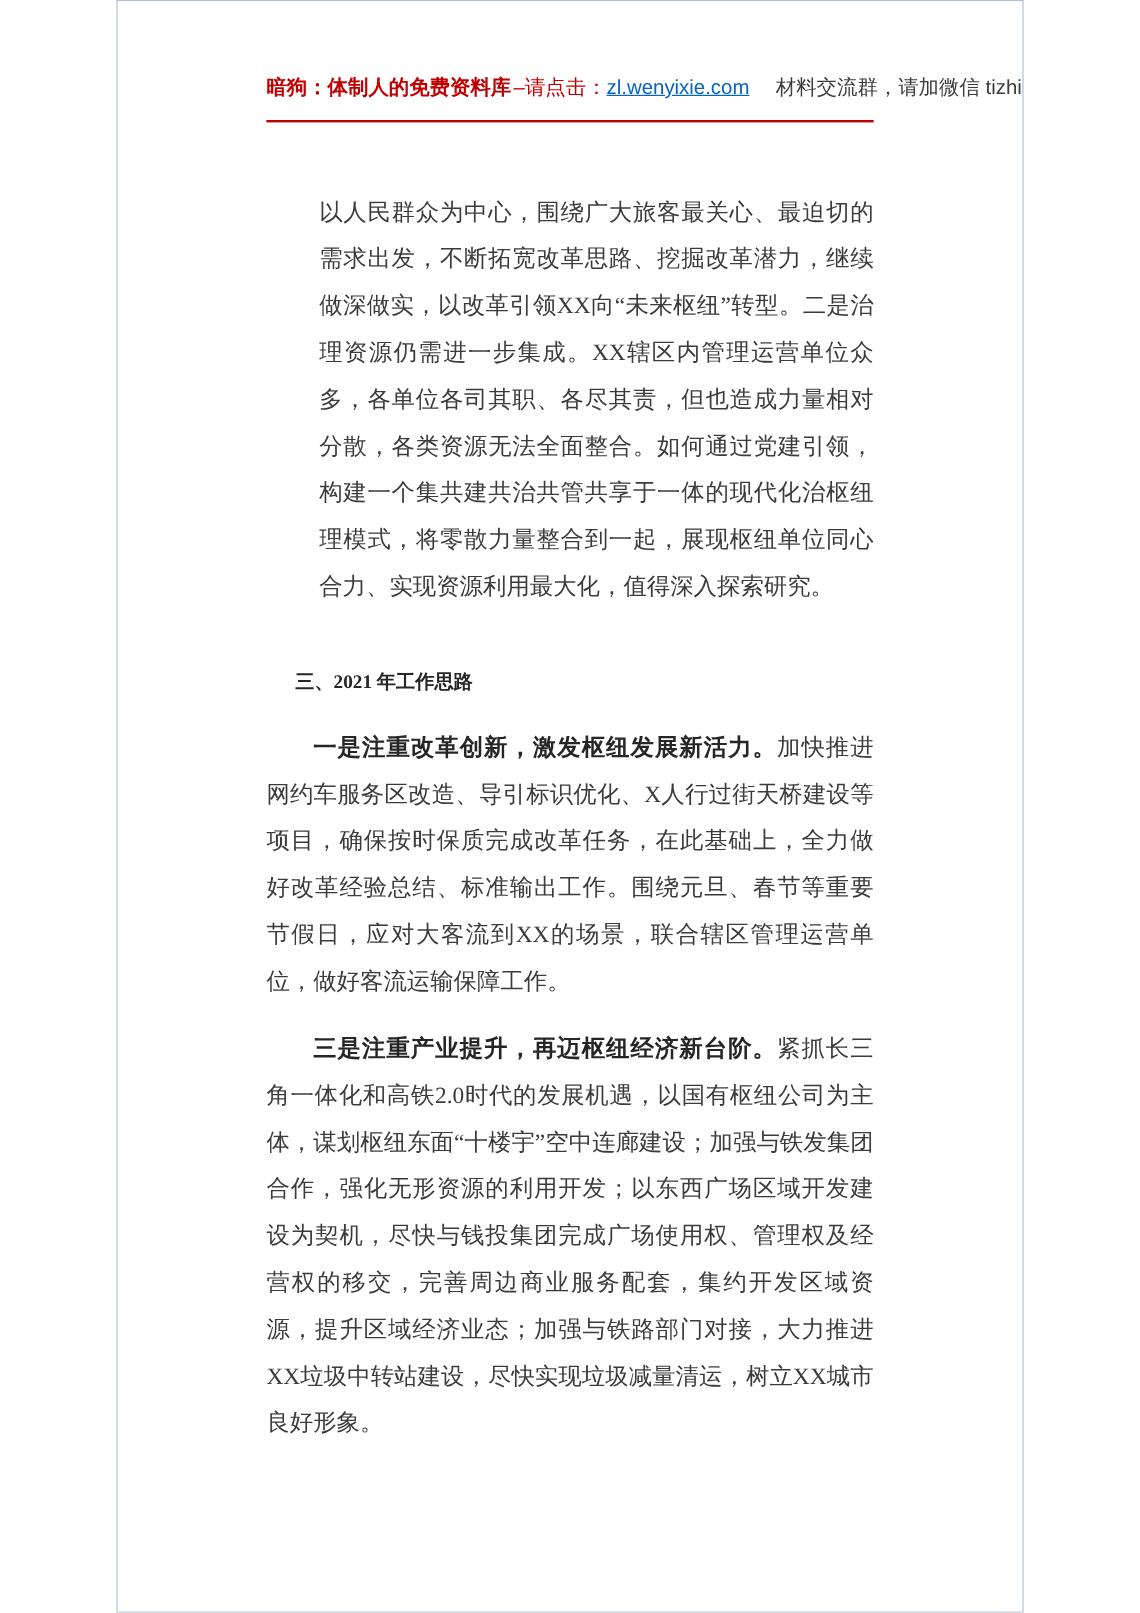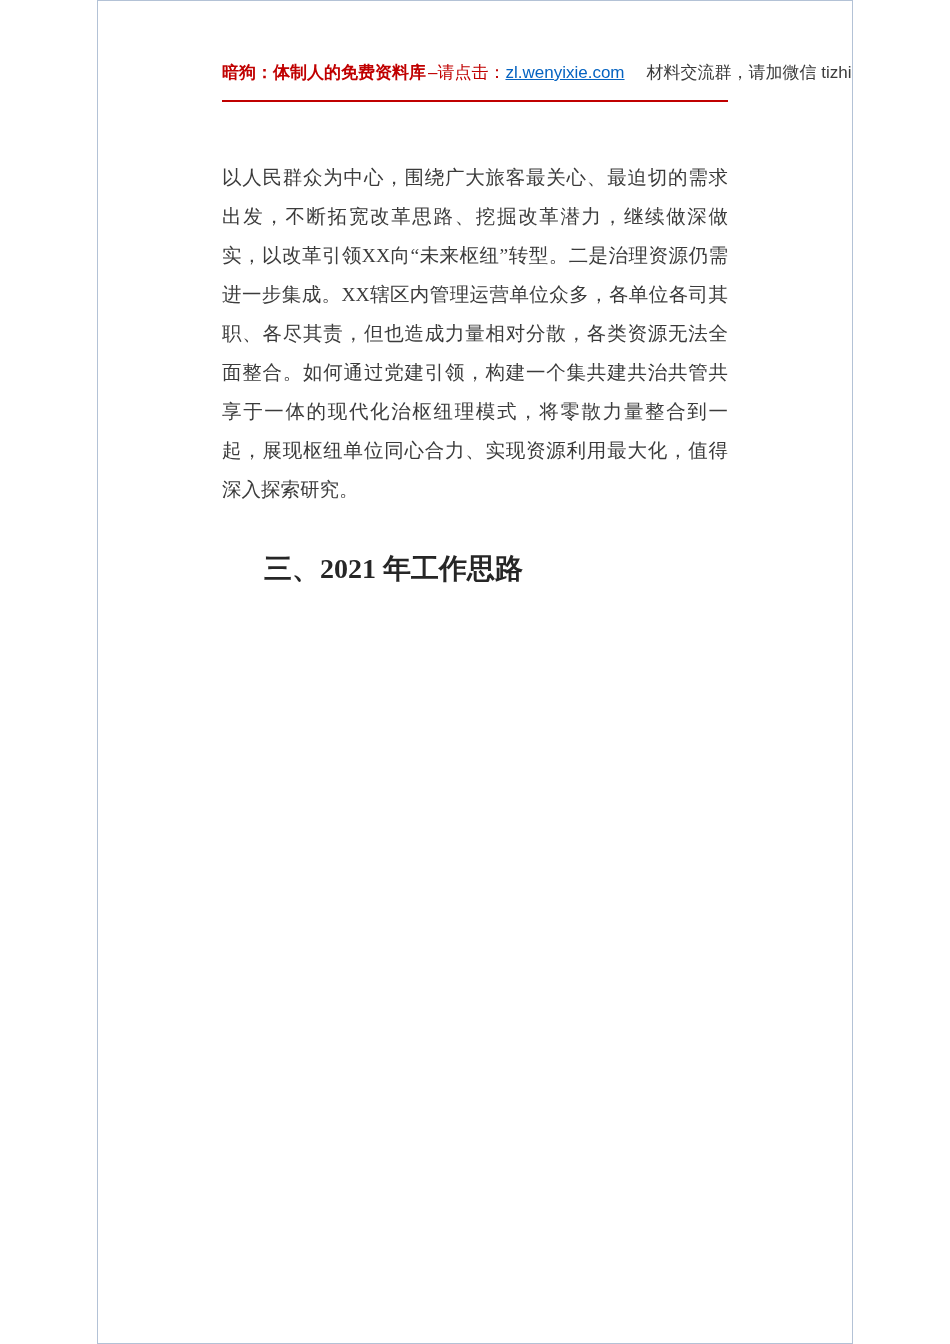--- a/index.html
+++ b/index.html
@@ -51,23 +51,23 @@
     margin: 0 124px;
     padding-top: 56px;
     font-size: 19.5px;
     line-height: 39px;
     text-align: justify;
   }
   .para {
     margin: 0 0 17px 0;
     text-indent: 2em;
   }
-  .para.no-indent { text-indent: 0; }
+  .para.no-indent { text-indent: 0; margin-left: 44px; }
   .heading {
-    font-size: 28px;
+    font-size: 16px;
     font-weight: 700;
     color: #262626;
     margin: 40px 0 16px 0;
     text-indent: 1.5em;
     line-height: 39px;
   }
   .lead {
     font-weight: 700;
     color: #262626;
   }
@@ -81,18 +81,20 @@
     <span class="brand">暗狗：体制人的免费资料库</span><span class="click-hint">–请点击：</span><a class="link">zl.wenyixie.com</a><span class="suffix">材料交流群，请加微信 tizhisiri</span>
   </header>
 
   <main class="doc">
 
     <p class="para no-indent">以人民群众为中心，围绕广大旅客最关心、最迫切的需求出发，不断拓宽改革思路、挖掘改革潜力，继续做深做实，以改革引领XX向“未来枢纽”转型。二是治理资源仍需进一步集成。XX辖区内管理运营单位众多，各单位各司其职、各尽其责，但也造成力量相对分散，各类资源无法全面整合。如何通过党建引领，构建一个集共建共治共管共享于一体的现代化治枢纽理模式，将零散力量整合到一起，展现枢纽单位同心合力、实现资源利用最大化，值得深入探索研究。</p>
 
     <h2 class="heading">三、2021 年工作思路</h2>
 
 
+    <p class="para"><span class="lead">一是注重改革创新，激发枢纽发展新活力。</span><span>加快推进网约车服务区改造、导引标识优化、X人行过街天桥建设等项目，确保按时保质完成改革任务，在此基础上，全力做好改革经验总结、标准输出工作。围绕元旦、春节等重要节假日，应对大客流到XX的场景，联合辖区管理运营单位，做好客流运输保障工作。</span></p>
 
 
+    <p class="para"><span class="lead">三是注重产业提升，再迈枢纽经济新台阶。</span><span>紧抓长三角一体化和高铁2.0时代的发展机遇，以国有枢纽公司为主体，谋划枢纽东面“十楼宇”空中连廊建设；加强与铁发集团合作，强化无形资源的利用开发；以东西广场区域开发建设为契机，尽快与钱投集团完成广场使用权、管理权及经营权的移交，完善周边商业服务配套，集约开发区域资源，提升区域经济业态；加强与铁路部门对接，大力推进XX垃圾中转站建设，尽快实现垃圾减量清运，树立XX城市良好形象。</span></p>
 
   </main>
 
 </div>
 
 </body></html>

